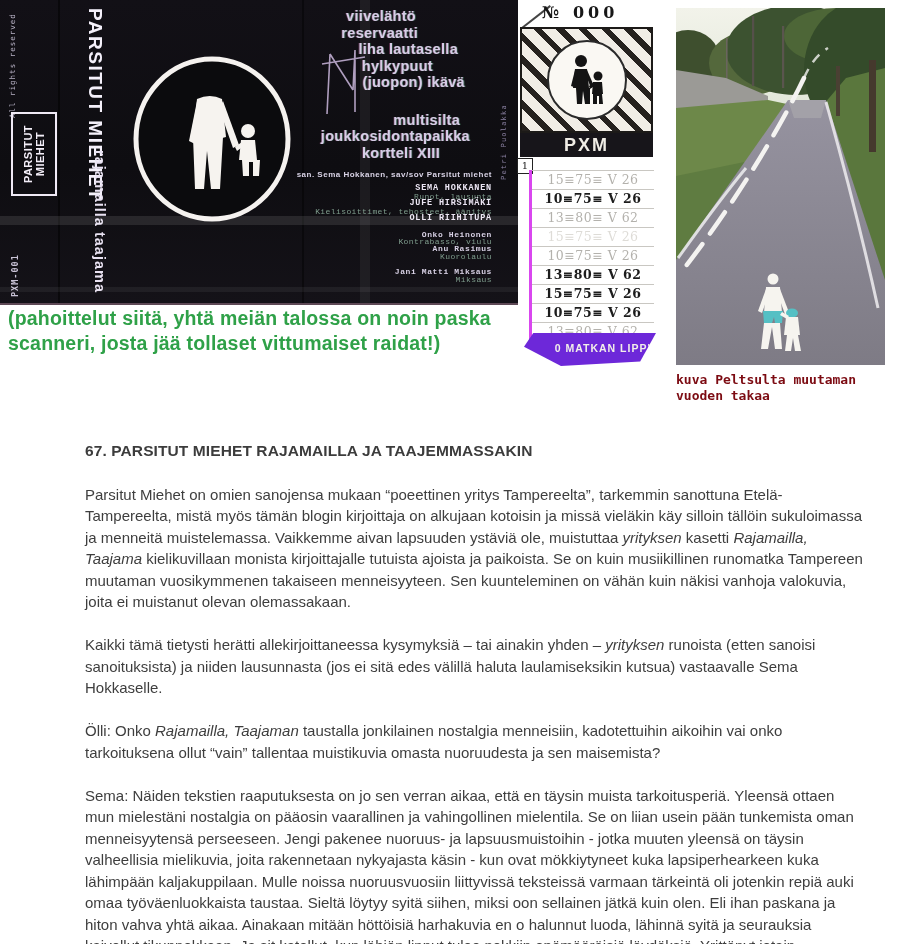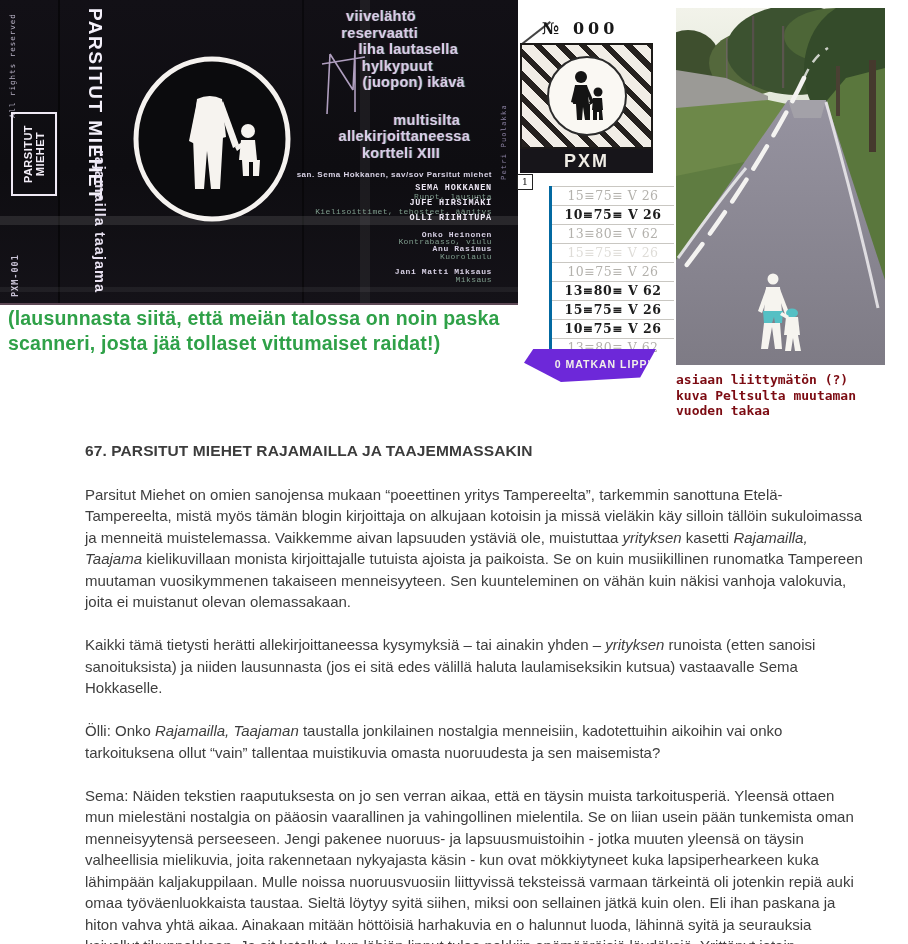--- a/index.html
+++ b/index.html
@@ -37,34 +37,34 @@
   .credits{position:absolute;right:26px;top:185px;text-align:right;font-family:Liberation Mono, monospace;}
   .credit-name{font-weight:bold;font-size:8.5px;line-height:7.6px;letter-spacing:.8px;color:#ece6f4;}
   .credit-name2{font-weight:bold;font-size:8px;line-height:7.4px;letter-spacing:.6px;color:#d7d0e4;}
   .credit-role{font-size:8px;line-height:7.4px;color:#7e9c8c;letter-spacing:.4px;}
   .credit-gap{height:8px;}
   .side-credit{position:absolute;left:500px;top:180px;transform-origin:0 0;transform:rotate(-90deg);
                font-size:7px;letter-spacing:1.2px;color:#8d83a5;white-space:nowrap;
                font-family:"DejaVu Sans Mono",monospace;}
 
   
-  .ticket{position:absolute;left:520px;top:16px;width:140px;height:372px;}
+  .ticket{position:absolute;left:520px;top:0;width:140px;height:372px;}
   .ticket-no{position:absolute;left:22px;top:3px;font-family:"DejaVu Serif",serif;font-weight:bold;
              font-size:16px;letter-spacing:4px;color:#171717;}
   .ticket-corner{position:absolute;left:-2px;top:16px;width:36px;height:1.5px;background:#444;transform:rotate(-38deg);}
   .ticket-stripes{position:absolute;left:0;top:27px;width:133px;height:106px;border:2px solid #1c1a18;box-sizing:border-box;
           background:repeating-linear-gradient(45deg,#25211e 0 6px,#f1ede6 6px 16px);
           display:flex;align-items:center;justify-content:center;}
   .ticket-circle{width:76px;height:76px;border-radius:50%;background:#faf8f3;border:2px solid #2a2a2a;
           display:flex;align-items:center;justify-content:center;}
   .pxm-bar{position:absolute;left:0;top:133px;width:133px;height:24px;background:#17151a;color:#f0ede6;
            font-weight:bold;font-size:18px;letter-spacing:2px;text-align:center;line-height:24px;}
   .one-box{position:absolute;left:-3px;top:158px;width:14px;height:14px;border:1.5px solid #222;background:#fff;
            font-size:10px;text-align:center;line-height:14px;color:#222;font-family:"DejaVu Serif",serif;}
-  .fare-rows{position:absolute;left:9px;top:170px;width:122px;border-left:3px solid #0369a1;margin-left:20px;}
+  .fare-rows{position:absolute;left:9px;top:170px;width:122px;border-left:3px solid #d946ef;}
   .fare-row{height:18px;line-height:18px;text-align:center;border-top:1px solid #c9c7c2;
             font-family:"DejaVu Serif",serif;font-size:12.5px;letter-spacing:.5px;}
   .fare-row.bold{font-weight:bold;color:#1c1c1c;}
   .fare-row.faint{color:#b3b1ac;}
   .fare-row.ghost{color:#dedcd7;}
   .ticket-footer{position:absolute;left:4px;top:333px;width:132px;height:33px;background:#6d28d9;color:#f2efe9;
            font-size:10.5px;font-weight:bold;letter-spacing:1px;text-align:right;line-height:30px;
            clip-path:polygon(7% 0,100% 0,88% 86%,28% 100%,0 42%);}
 
   
@@ -122,21 +122,21 @@
       <path d="M7,66 L10,6 M10,6 L33,42 M33,42 L35,2 M35,2 L35,64 M2,16 L45,9" stroke="#cbb7dd" stroke-width="1.6" fill="none" opacity=".85"></path>
     </svg>
 
     <div class="tracklist">
         <div class="track t0">viivelähtö</div>
         <div class="track t2">reservaatti</div>
         <div class="track t1">liha lautasella</div>
         <div class="track t3">hylkypuut</div>
         <div class="track t4">(juopon) ikävä</div>
         <div class="track t5">multisilta</div>
-        <div class="track t6">allekirjoittaneessa</div>
+        <div class="track t6">joukkosidontapaikka</div>
         <div class="track t7">kortteli XIII</div>
       </div>
 
     <div class="credit-line">san. Sema Hokkanen, sav/sov  Parsitut miehet</div>
     <div class="credits">
         <div class="credit-name">SEMA HOKKANEN</div>
         <div class="credit-role">Runot, lausunta</div>
         <div class="credit-name">JUFE HIRSIMÄKI</div>
         <div class="credit-role">Kielisoittimet, tehosteet, äänitys</div>
         <div class="credit-name">OLLI RIIHITUPA</div>
@@ -235,26 +235,25 @@
       <path d="M88,315 l-3,26 h7 l4,-22 l3,22 h7 l-2,-26 z" fill="#f6f4ef"></path>
       <path d="M87,303 h20 l-1,12 h-7 l-1,-6 l-2,6 h-8 z" fill="#55c0c4"></path>
       <ellipse cx="116" cy="305" rx="6" ry="4.5" fill="#55c0c4"></ellipse>
       <path d="M110,309 h12 l2,18 h-16 z" fill="#f6f4ef"></path>
       <path d="M111,327 l-2,16 h6 l2,-13 l2,13 h6 l-3,-16 z" fill="#f6f4ef"></path>
       <path d="M111,311 l-7,-4 l2,-3 l7,4 z" fill="#f6f4ef"></path>
     </g>
   </svg>
 
   <div class="caption-green">
-    <div>(lausunnasta siitä, että meiän talossa on noin paska</div>
+    <div>(pahoittelut siitä, yhtä meiän talossa on noin paska</div>
     <div>scanneri, josta jää tollaset vittumaiset raidat!)</div>
   </div>
 
   <div class="caption-red">
-    <div>asiaan liittymätön (?)</div>
     <div>kuva Peltsulta muutaman</div>
     <div>vuoden takaa</div>
   </div>
 
   <div class="article">
     <h2>67. PARSITUT MIEHET RAJAMAILLA JA TAAJEMMASSAKIN</h2>
     <div>
         <p><span>Parsitut Miehet on omien sanojensa mukaan “poeettinen yritys Tampereelta”, tarkemmin sanottuna Etelä-Tampereelta, mistä myös tämän blogin kirjoittaja on alkujaan kotoisin ja missä vieläkin käy silloin tällöin sukuloimassa ja menneitä muistelemassa. Vaikkemme aivan lapsuuden ystäviä ole, muistuttaa </span><em>yrityksen</em><span> kasetti </span><em>Rajamailla, Taajama</em><span> kielikuvillaan monista kirjoittajalle tutuista ajoista ja paikoista. Se on kuin musiikillinen runomatka Tampereen muutaman vuosikymmenen takaiseen menneisyyteen. Sen kuunteleminen on vähän kuin näkisi vanhoja valokuvia, joita ei muistanut olevan olemassakaan.</span></p>
         <p><span>Kaikki tämä tietysti herätti allekirjoittaneessa kysymyksiä – tai ainakin yhden – </span><em>yrityksen</em><span> runoista (etten sanoisi sanoituksista) ja niiden lausunnasta (jos ei sitä edes välillä haluta laulamiseksikin kutsua) vastaavalle Sema Hokkaselle.</span></p>
         <p><span>Ölli: Onko </span><em>Rajamailla, Taajaman</em><span> taustalla jonkilainen nostalgia menneisiin, kadotettuihin aikoihin vai onko tarkoituksena ollut “vain” tallentaa muistikuvia omasta nuoruudesta ja sen maisemista?</span></p>

